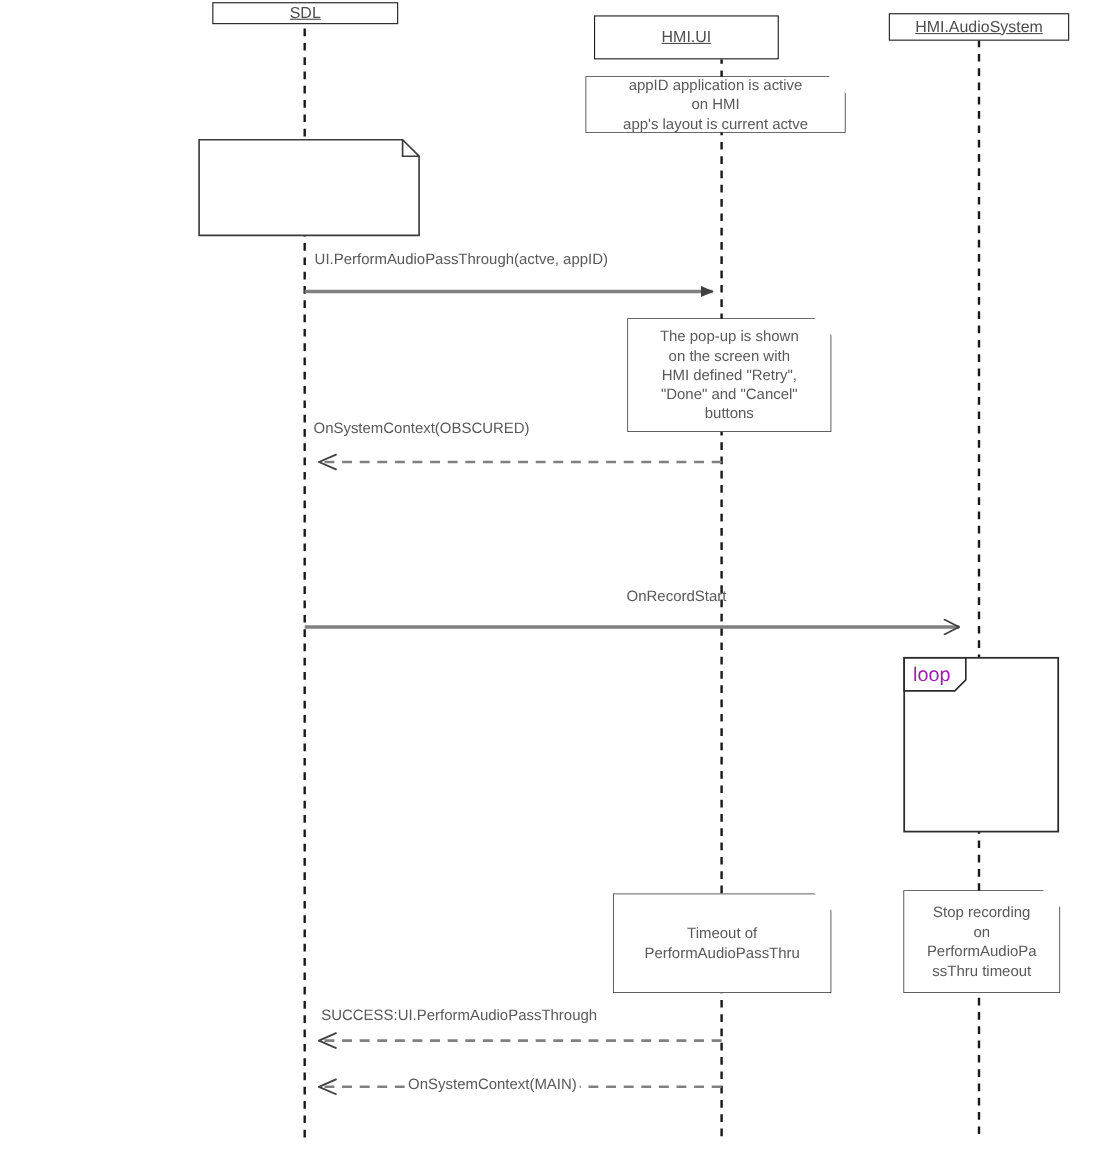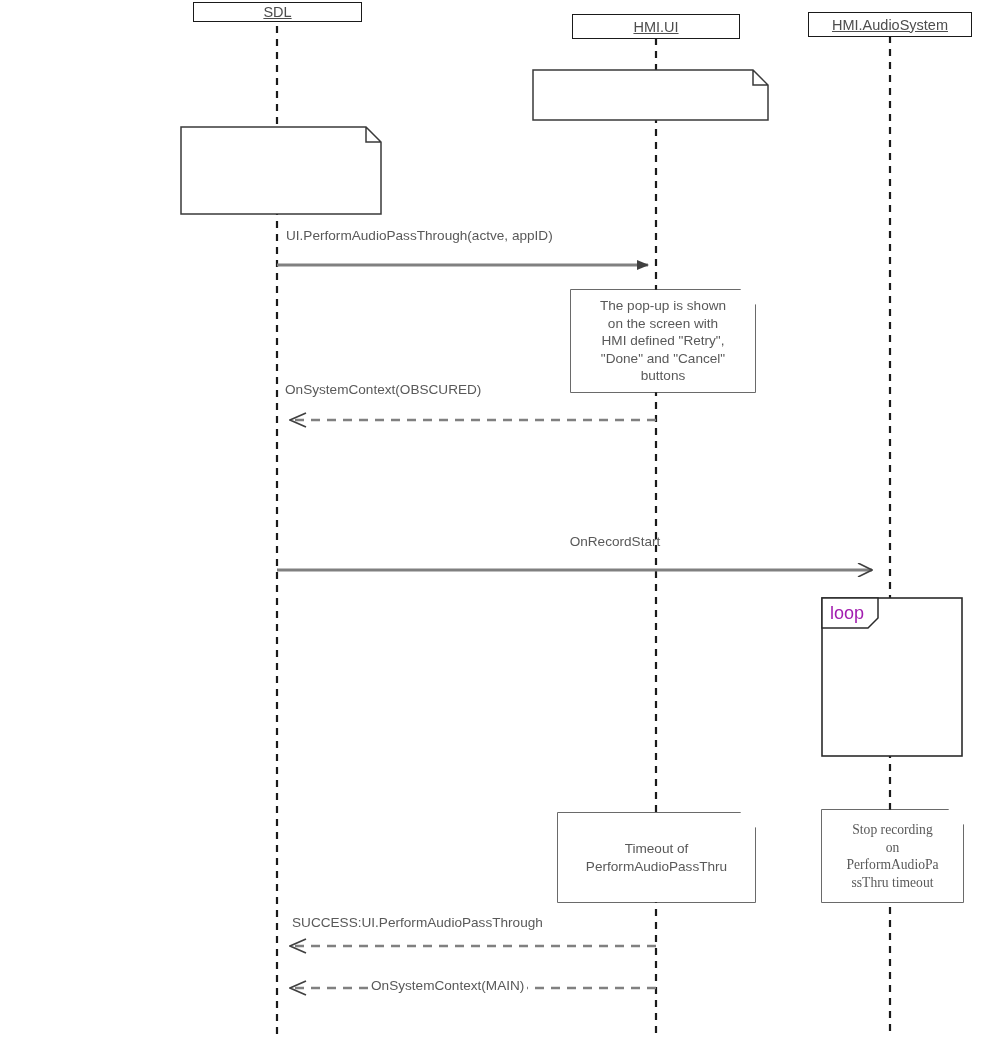--- a/index.html
+++ b/index.html
@@ -136,44 +136,49 @@
 
     <line x1="656" y1="946" x2="290" y2="946" stroke="#808080" stroke-width="2.4" stroke-dasharray="9,7" marker-end="url(#open-arrow-left)"></line>
 
     <line x1="656" y1="988" x2="290" y2="988" stroke="#808080" stroke-width="2.4" stroke-dasharray="9,7" marker-end="url(#open-arrow-left)"></line>
   </svg>
 
   <div class="abs lifeline-head" style="left:193px; top:2px; width:169px; height:20px;">
     <span>SDL</span>
   </div>
 
-  <div class="abs lifeline-head" style="left:572px; top:14px; width:168px; height:25px;">
+  <div class="abs lifeline-head" style="left:540px; top:14px; width:168px; height:40px;">
     <span>HMI.UI</span>
   </div>
 
   <div class="abs lifeline-head" style="left:808px; top:12px; width:164px; height:25px;">
     <span>HMI.AudioSystem</span>
   </div>
 
+  <div class="abs note" style="left:533px; top:70px; width:235px; height:50px;">
+    <div class="note-text">appID application is active
+on HMI
+app's layout is current actve</div>
+  </div>
 
 
   <div class="abs note" style="left:571px; top:290px; width:184px; height:102px;">
     <div class="note-text">The pop-up is shown
 on the screen with
 HMI defined "Retry",
 "Done" and "Cancel"
 buttons</div>
   </div>
 
   <div class="abs note" style="left:558px; top:813px; width:197px; height:89px;">
     <div class="note-text">Timeout of
 PerformAudioPassThru</div>
   </div>
 
-  <div class="abs note" style="left:822px; top:810px; width:141px; height:92px;font-family:Liberation Serif, serif;">
+  <div class="abs note" style="left:822px; top:810px; width:141px; height:92px;">
     <div class="note-text">Stop recording
 on
 PerformAudioPa
 ssThru timeout</div>
   </div>
 
   <div class="abs frag-label" style="left:830px; top:603px;">loop</div>
 
 
   <div class="abs msg-label" style="left:286px; top:228px;">UI.PerformAudioPassThrough(actve, appID)</div>

